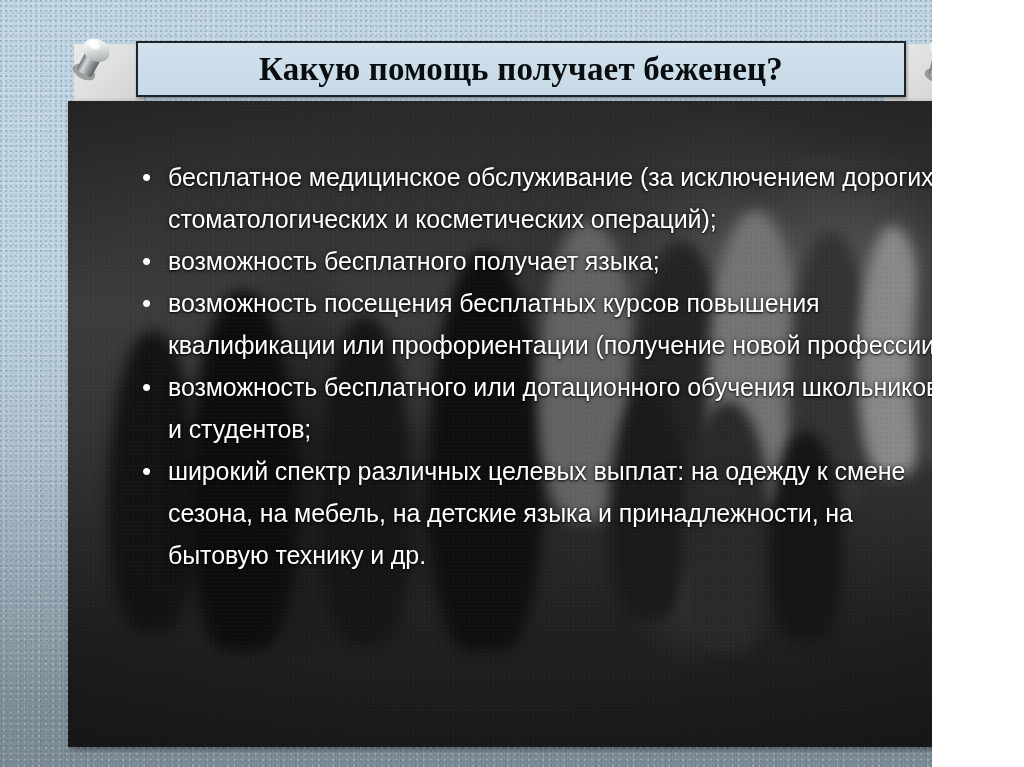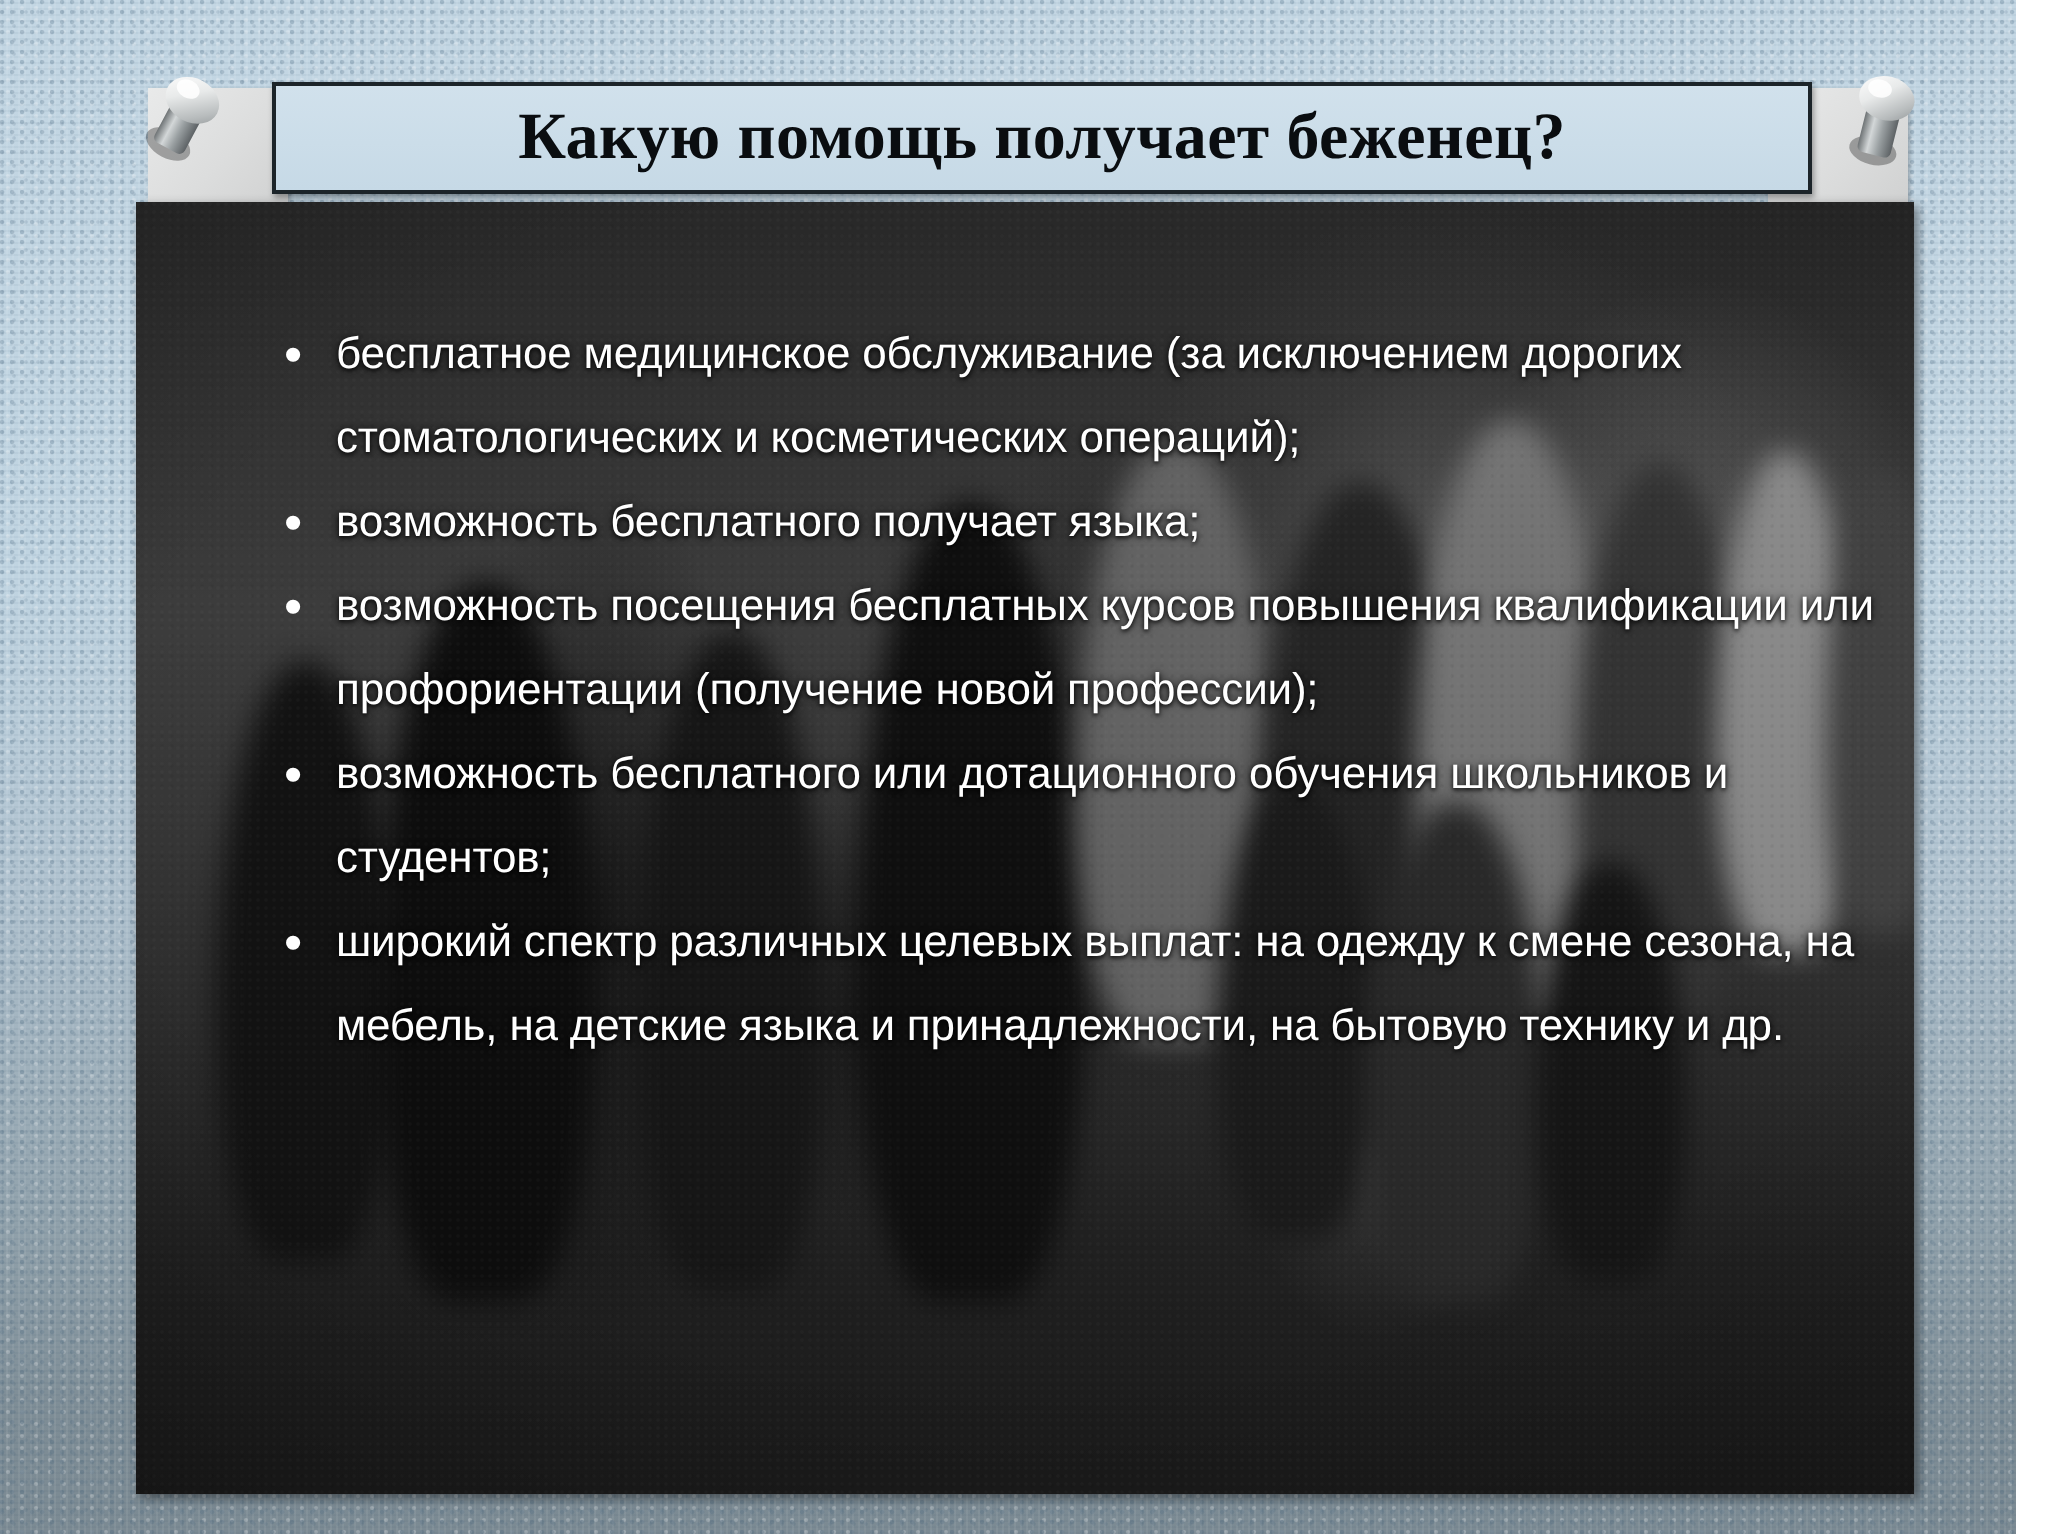--- a/index.html
+++ b/index.html
@@ -3,24 +3,25 @@
 <meta charset="utf-8">
 <style>
   html, body {
     margin: 0;
     padding: 0;
     background: #ffffff;
   }
 
   #slide {
     position: relative;
-    width: 1008px;
+    width: 908px;
     height: 767px;
     overflow: hidden;
     font-family: "Liberation Sans", sans-serif;
+    padding-left: 24px;
   }
 
   
   .bg-base {
     position: absolute;
     inset: 0;
     background:
       linear-gradient(to bottom,
         #c3d6e3 0%,
         #c0d4e1 38%,
@@ -170,21 +171,21 @@
     width: 36px;
     font-size: 26px;
     line-height: 42px;
     text-align: left;
     padding-left: 10px;
     color: #ffffff;
     box-sizing: border-box;
   }
   .bullet-text {
     flex: 1 1 auto;
-    font-size: 22px;
+    font-size: 25px;
     line-height: 42px;
     color: #ffffff;
     text-shadow: 0 1px 2px rgba(0,0,0,.85), 0 0 5px rgba(0,0,0,.6);
     letter-spacing: -0.1px;
   }
 </style>
 </head>
 <body>
 
 <div id="slide">

